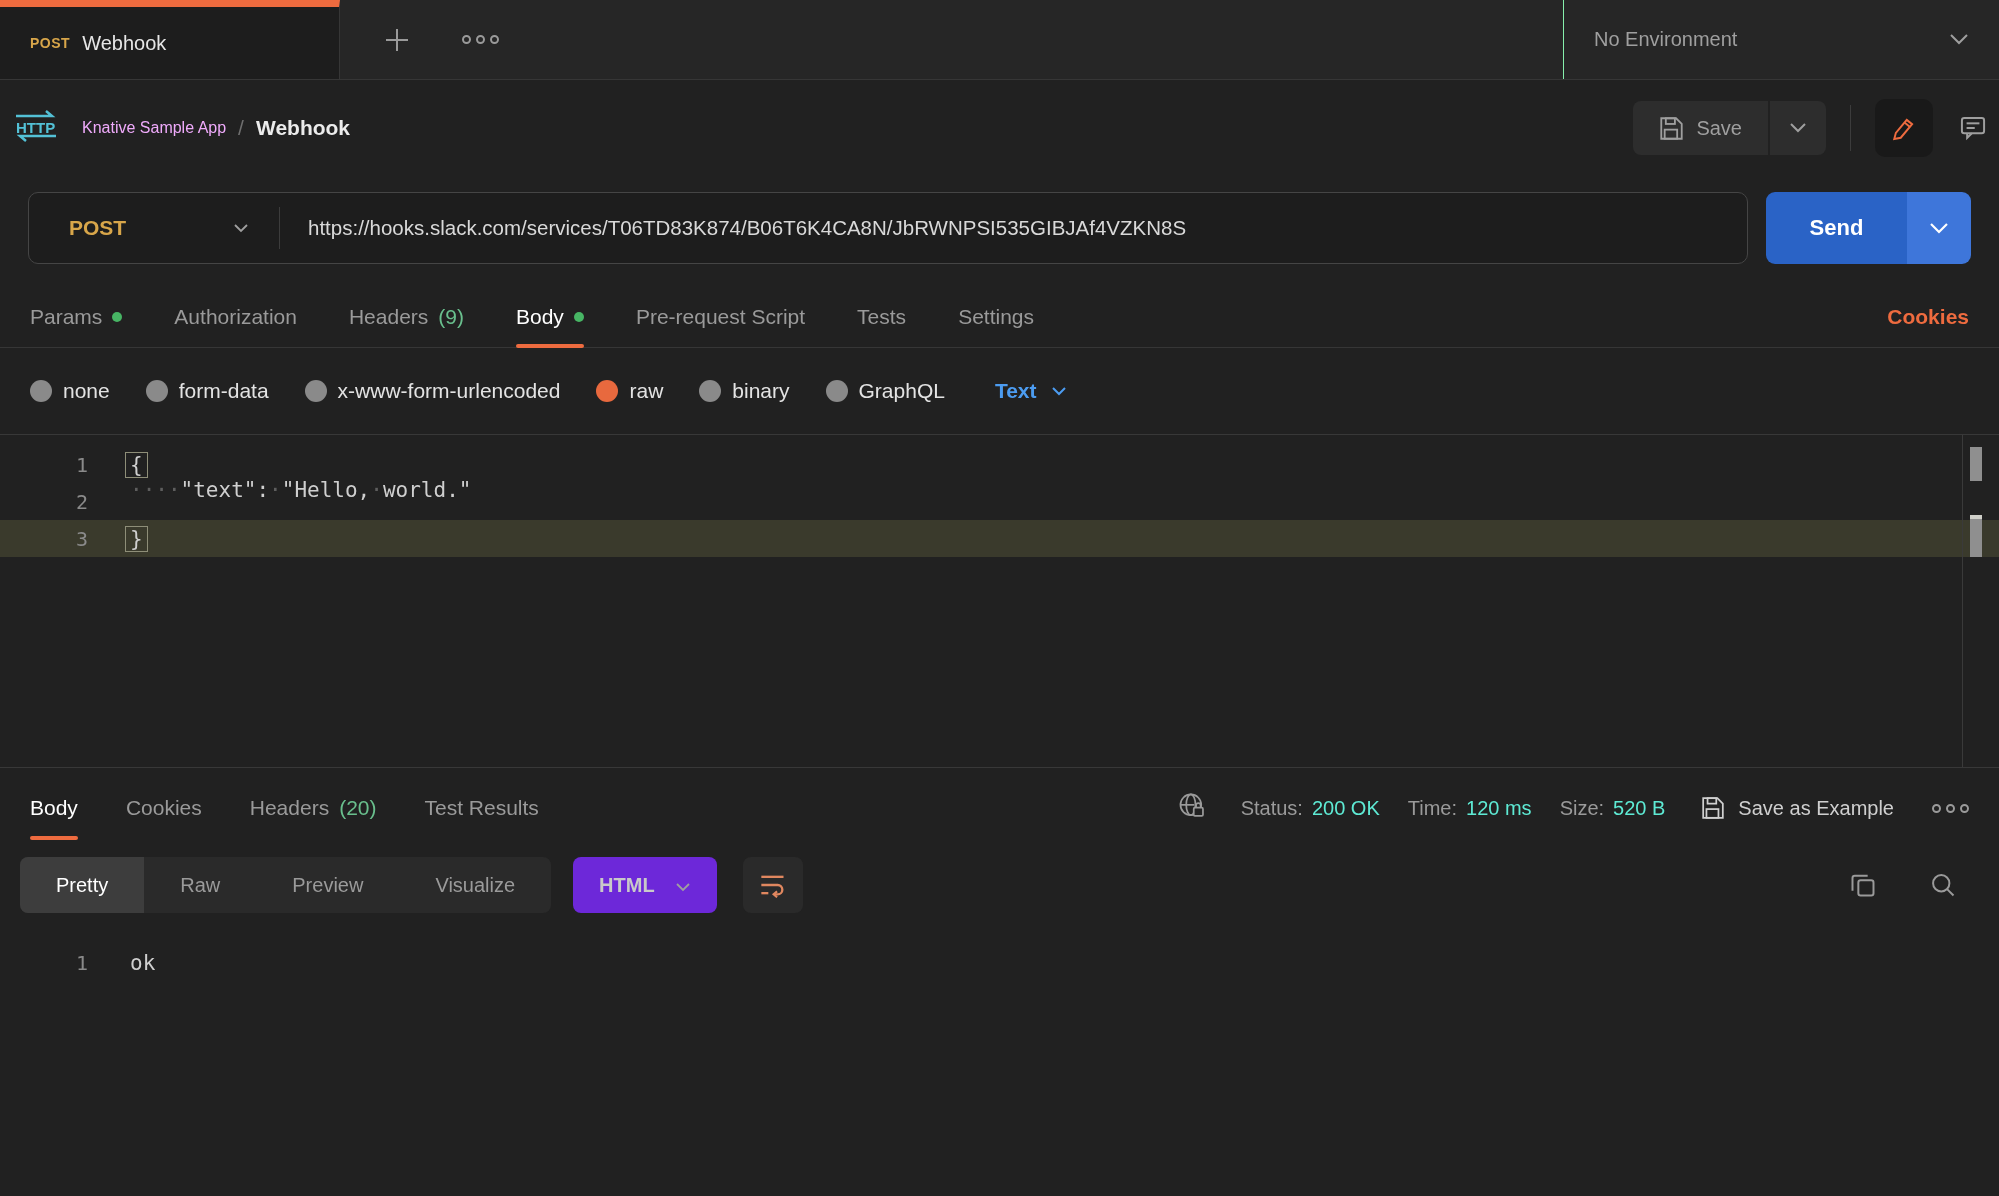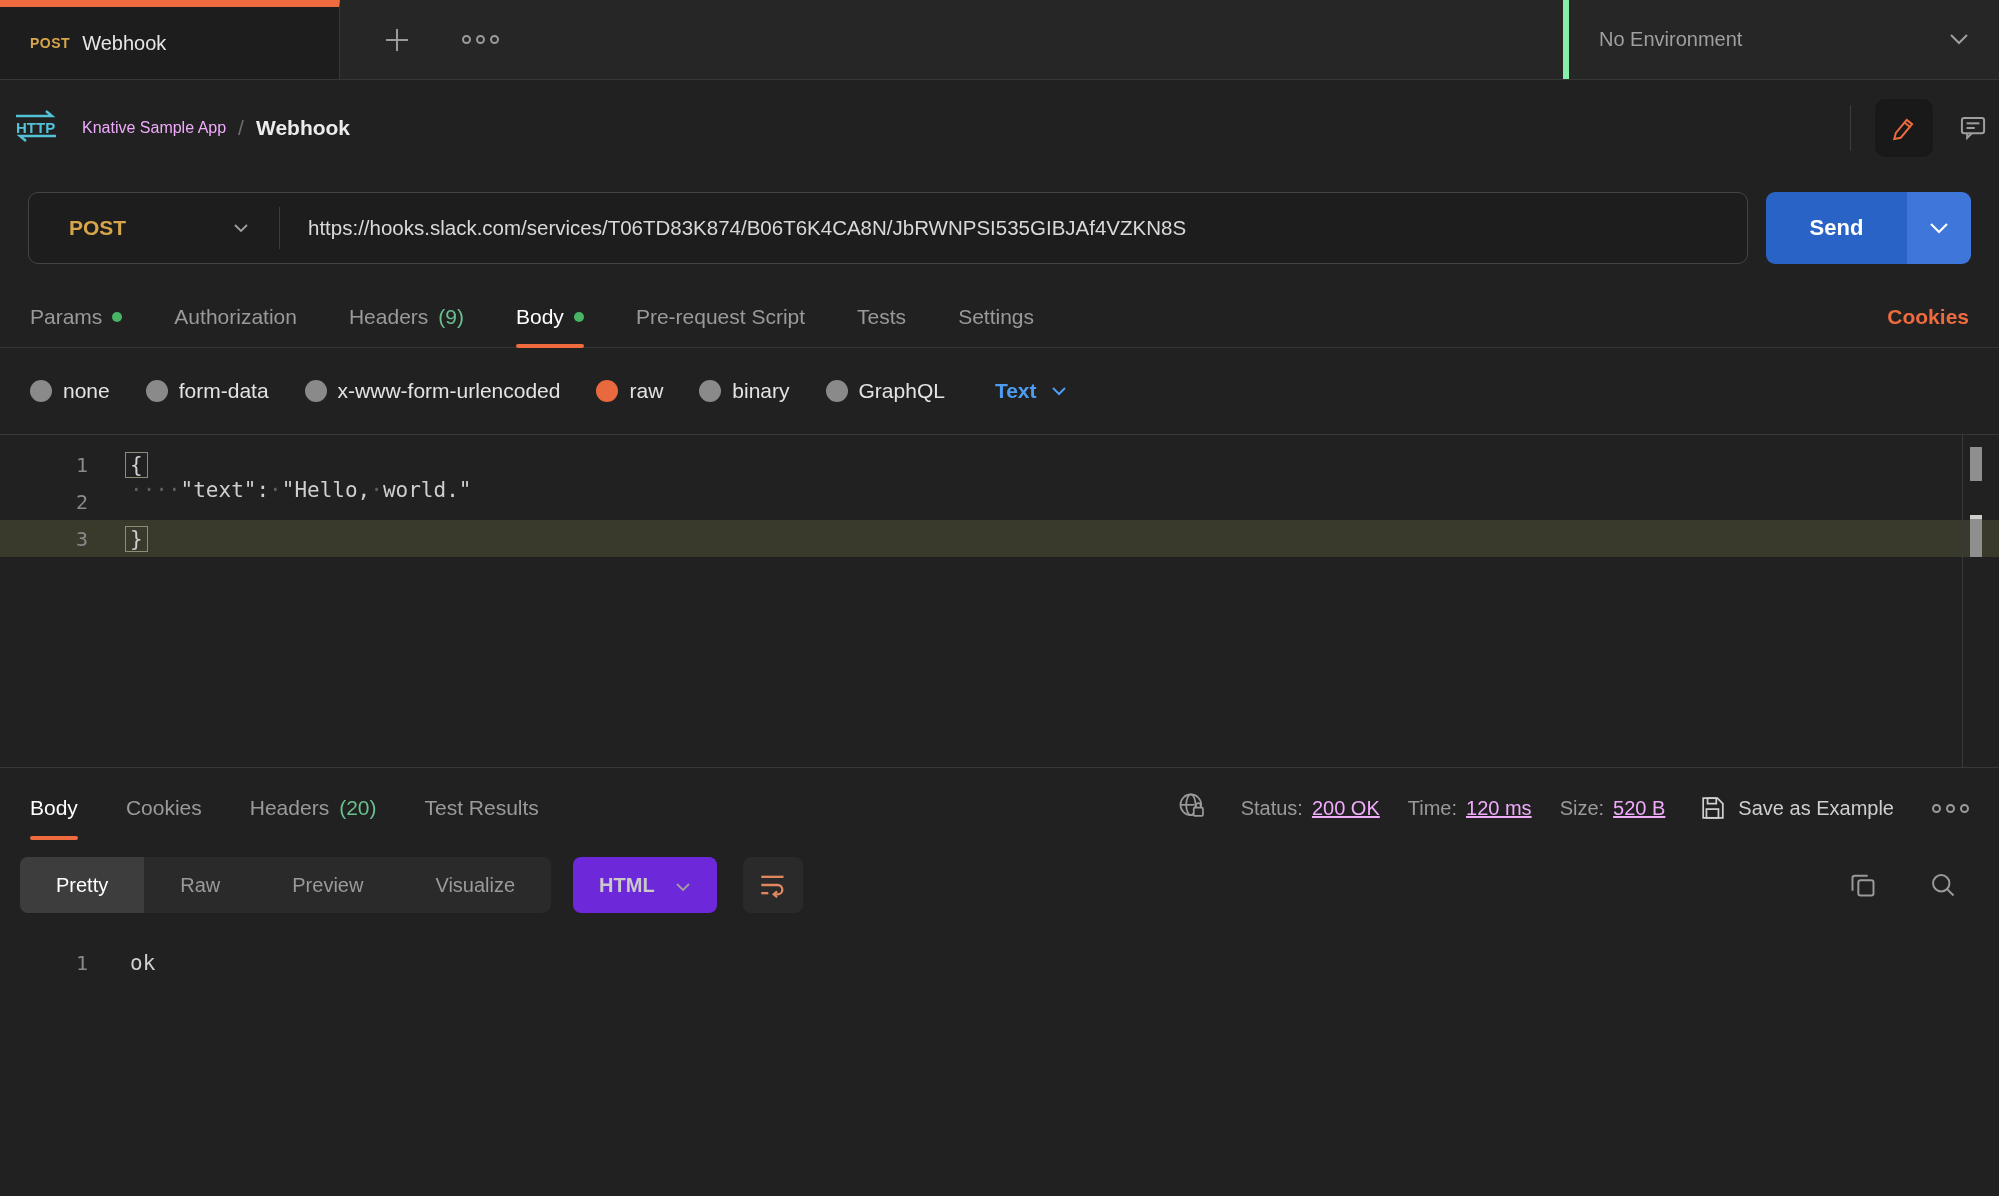--- a/index.html
+++ b/index.html
@@ -17,21 +17,21 @@
   .tab-active { width:340px; background:#1d1d1d; border-top:7px solid #ee6b3f; border-right:1px solid #363636;
     display:flex; align-items:center; padding-left:30px; gap:12px; }
   .tab-method { color:#d8a64a; font-size:14px; font-weight:700; letter-spacing:.5px; }
   .tab-title { color:#e6e6e6; font-size:20px; }
   .tab-actions { display:flex; align-items:center; gap:50px; padding-left:42px; }
   .icon-btn { background:none; border:none; cursor:pointer; display:flex; align-items:center; }
   .plus-icon svg { stroke:#9a9a9a; }
   .more-dots { display:flex; gap:5px; }
   .more-dots i { width:9px; height:9px; border:2px solid #9a9a9a; border-radius:50%; display:block; }
   .tabbar-spacer { flex:1; }
-  .env-selector { width:436px; border-left:6px solid #86efac; display:flex; align-items:center; padding:0 30px; cursor:pointer; }
+  .env-selector { width:436px; border-left:1px solid #86efac; display:flex; align-items:center; padding:0 30px; cursor:pointer; }
   .env-label { color:#9f9f9f; font-size:20px; flex:1; }
   .chev svg { stroke:#9f9f9f; }
 
   
   .header-row { height:96px; display:flex; align-items:center; padding:0 12px; }
   .http-badge { margin-right:22px; }
   .crumb-collection { color:#f0abfc; font-size:16px; }
   .crumb-sep { color:#6f6f6f; font-size:21px; margin:0 12px; }
   .crumb-name { color:#ececec; font-size:21px; font-weight:600; }
   .header-right { margin-left:auto; display:flex; align-items:center; }
@@ -98,21 +98,21 @@
   
   .resp-header { display:flex; align-items:center; padding:0 30px; height:80px; }
   .resp-tabs { display:flex; align-items:center; gap:48px; height:100%; }
   .resp-tab { position:relative; display:flex; align-items:center; gap:10px; color:#9a9a9a; font-size:21px;
     height:100%; cursor:pointer; }
   .resp-tab.active { color:#fff; }
   .resp-tab.active::after { content:""; position:absolute; left:0; right:0; bottom:8px; height:4px;
     background:#ee6b3f; border-radius:2px; }
   .resp-meta { margin-left:auto; display:flex; align-items:center; gap:14px; font-size:20px; }
   .meta-label { color:#9a9a9a; }
-  .meta-value { color:#f0abfc;text-decoration:underline; }
+  .meta-value { color:#5eead4; }
   .meta-group { display:flex; gap:9px; margin-left:14px; cursor:default; }
   .globe-icon { margin-right:6px; }
   .save-example { display:flex; align-items:center; gap:13px; color:#cfcfcf; margin-left:22px; cursor:pointer;
     background:none; border:none; font-size:20px; font-family:"Liberation Sans", sans-serif; }
   .resp-more { margin-left:24px; }
 
   
   .resp-toolbar { display:flex; align-items:center; padding:0 20px; height:74px; }
   .seg-control { display:flex; background:#2a2a2a; border-radius:8px; overflow:hidden; height:56px; }
   .seg-item { border:none; background:transparent; color:#9a9a9a; font-size:20px; padding:0 36px; cursor:pointer;
@@ -169,20 +169,37 @@
       <path d="M4 8 H40 L34 3" stroke="#53c1d6" stroke-width="2.5"></path>
       <text x="4" y="25" fill="#53c1d6" font-family="Liberation Sans, sans-serif" font-size="15" font-weight="bold">HTTP</text>
       <path d="M44 28 H8 L14 33" stroke="#53c1d6" stroke-width="2.5"></path>
     </svg>
   </span>
   <span class="crumb-collection">Knative Sample App</span>
   <span class="crumb-sep">/</span>
   <span class="crumb-name">Webhook</span>
 
   <div class="header-right">
+    <div class="save-split">
+      <button class="save-main">
+        <svg width="25" height="25" viewBox="0 0 22 22" fill="none" stroke="#9f9f9f" stroke-width="1.6">
+          <path d="M2 2 h13 l5 5 v13 h-18 z"></path>
+            <rect x="6" y="2" width="8" height="5"></rect>
+            <rect x="5" y="12" width="11" height="8"></rect>
+        </svg>
+        <span>Save</span>
+      </button>
+      <button class="save-caret">
+        <span class="chev">
+          <svg width="18" height="11" viewBox="0 0 18 11" fill="none" stroke-width="2">
+              <polyline points="2,2 9,9 16,2"></polyline>
+            </svg>
+        </span>
+      </button>
+    </div>
     <div class="v-divider"></div>
     <button class="pencil-btn">
       <svg width="26" height="26" viewBox="0 0 24 24" fill="none" stroke="#ee6b3f" stroke-width="1.8">
         <path d="M14.5 4.5 l5 4 L9 21 l-6 1.2 L4.5 16.5 Z"></path>
           <path d="M12.5 7 l5 4"></path>
       </svg>
     </button>
     <button class="icon-btn comment-btn">
       <svg width="28" height="28" viewBox="0 0 24 24" fill="none" stroke="#9f9f9f" stroke-width="1.7">
         <rect x="2.5" y="3.5" width="19" height="13" rx="2"></rect>

